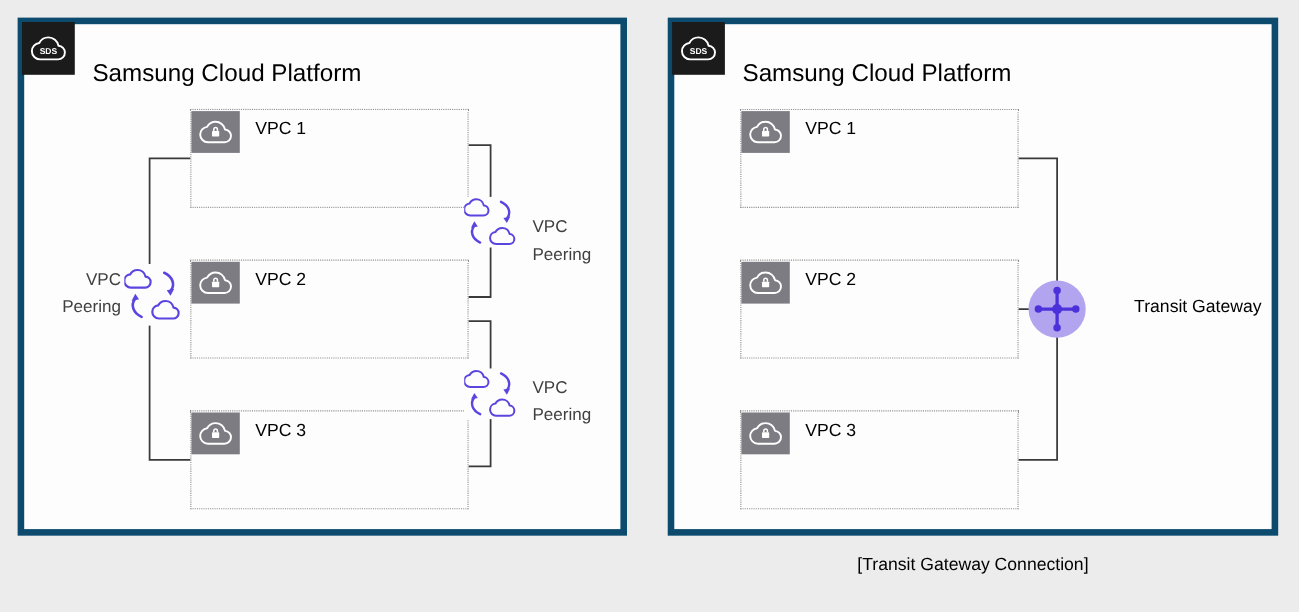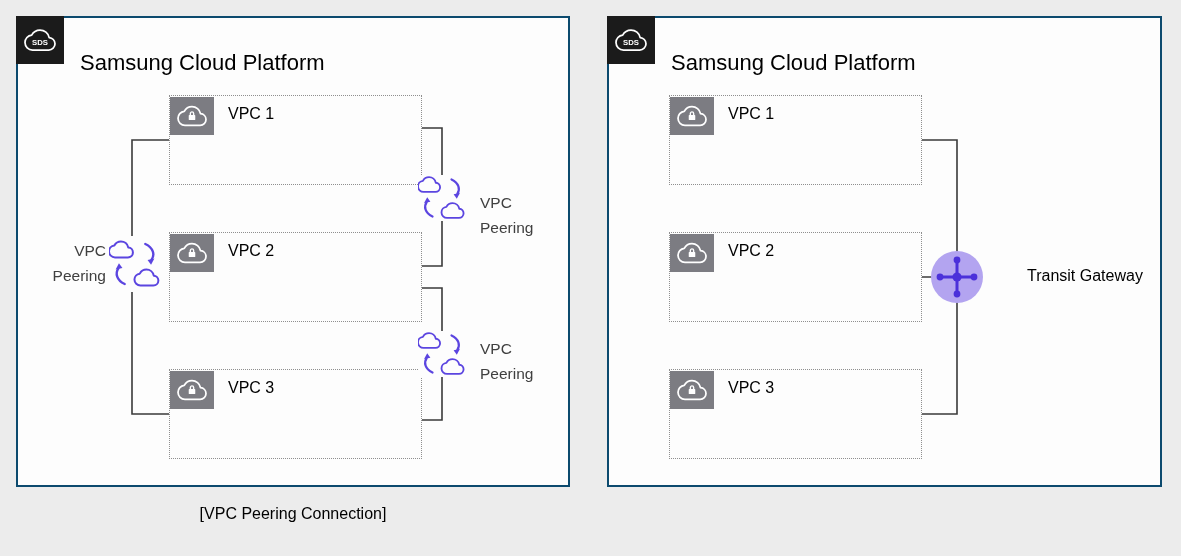--- a/index.html
+++ b/index.html
@@ -6,21 +6,21 @@
   body {
     background:#ececec;
     font-family:"Liberation Sans", sans-serif;
     color:#111;
     -webkit-font-smoothing:antialiased;
   }
   .stage { position:relative; width:1181px; height:556px; background:#ececec; overflow:hidden; }
 
   .panel {
     position:absolute; top:16px; width:554px; height:471px;
-    background:#fdfdfd; border:2px solid #0c4a6e; box-sizing:border-box;
+    background:#fdfdfd; border:6px solid #0c4a6e; box-sizing:border-box;
   }
   .panel-left  { left:16px; }
   .panel-right { left:607px; width:555px; }
 
   .badge {
     position:absolute; left:-2px; top:-2px; width:48px; height:48px;
     background:#1b1b1b; display:flex; align-items:center; justify-content:center;
   }
   .badge svg { color:#ffffff; }
   .panel-title { position:absolute; left:62px; top:32px; font-size:22px; color:#000; white-space:nowrap; }
@@ -214,15 +214,15 @@
     </div>
 
     <div class="gw-icon">
       <svg width="56" height="56" viewBox="0 0 56 56">
           <use href="#g-gateway"></use>
         </svg>
     </div>
     <div class="gw-label">Transit Gateway</div>
   </div>
 
-  <div class="caption caption-left">[VPC Peering Connection]</div>
+  <div class="caption caption-right">[Transit Gateway Connection]</div>
 
 </div>
 
 </body></html>

